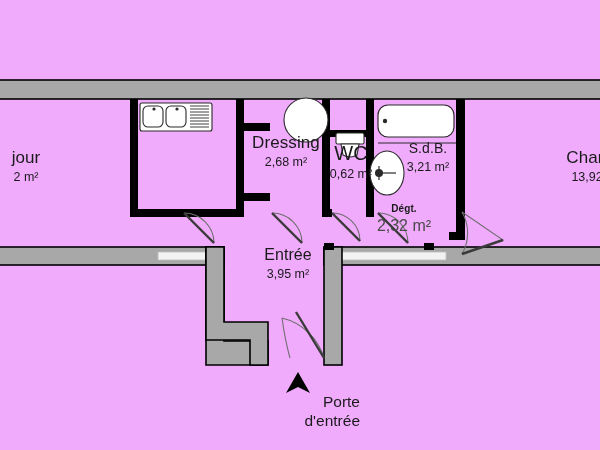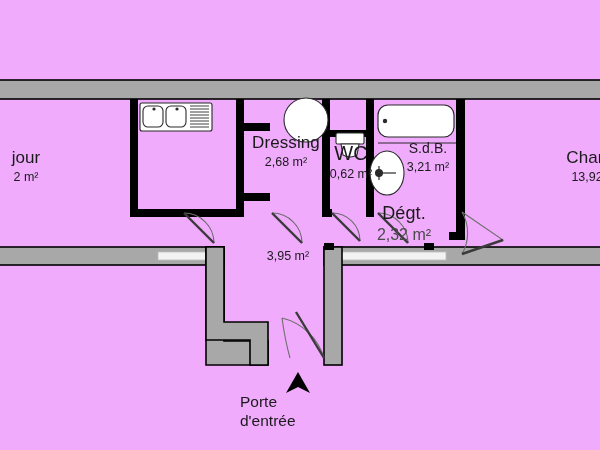--- a/index.html
+++ b/index.html
@@ -46,30 +46,30 @@
   .label-sejour   { left: -34px;  top: 148px; width: 120px; }
   .label-kitchen  { left: 138px;  top: 144px; width: 92px; }
   .label-dressing { left: 234px;  top: 133px; width: 104px; text-align: center; }
   .label-wc       { left: 325px;  top: 142px; width: 52px; }
   .label-sdb      { left: 380px;  top: 141px; width: 96px; }
   .label-degt     { left: 360px;  top: 203px; width: 88px; }
   .label-chambre  { left: 534px;  top: 148px; width: 120px; }
   .label-entree   { left: 240px;  top: 246px; width: 96px; }
   .label-sdb .room-name { font-size: 14px; }
   .label-wc .room-name { font-size: 20px; }
-  .label-degt .room-name { font-size: 18px; }
+  .label-degt .room-name { font-size: 10px; font-weight: bold; }
   .label-degt .room-area { font-size: 16px; color: #4b4b4b; }
   .label-entree .room-name { font-size: 16px; }
 
   .door-caption {
     position: absolute;
     left: 240px;
     top: 392px;
     width: 120px;
-    text-align: left;
+    text-align: right;
     font-size: 15.5px;
     color: #1a1a1a;
     line-height: 1.25;
     pointer-events: none;
   }
   .door-caption .l2 { display: block; }
 </style>
 </head>
 <body>
 
@@ -232,20 +232,21 @@
     <div class="room-name">Dégt.</div>
     <div class="room-area">2,32 m²</div>
   </div>
 
   <div class="room-label label-chambre">
     <div class="room-name">Chamb</div>
     <div class="room-area">13,92 m</div>
   </div>
 
   <div class="room-label label-entree">
+    <div class="room-name">Entrée</div>
     <div class="room-area">3,95 m²</div>
   </div>
 
   <div class="door-caption">
     <span>Porte</span>
     <span class="l2">d'entrée</span>
   </div>
 
 </div>
 

